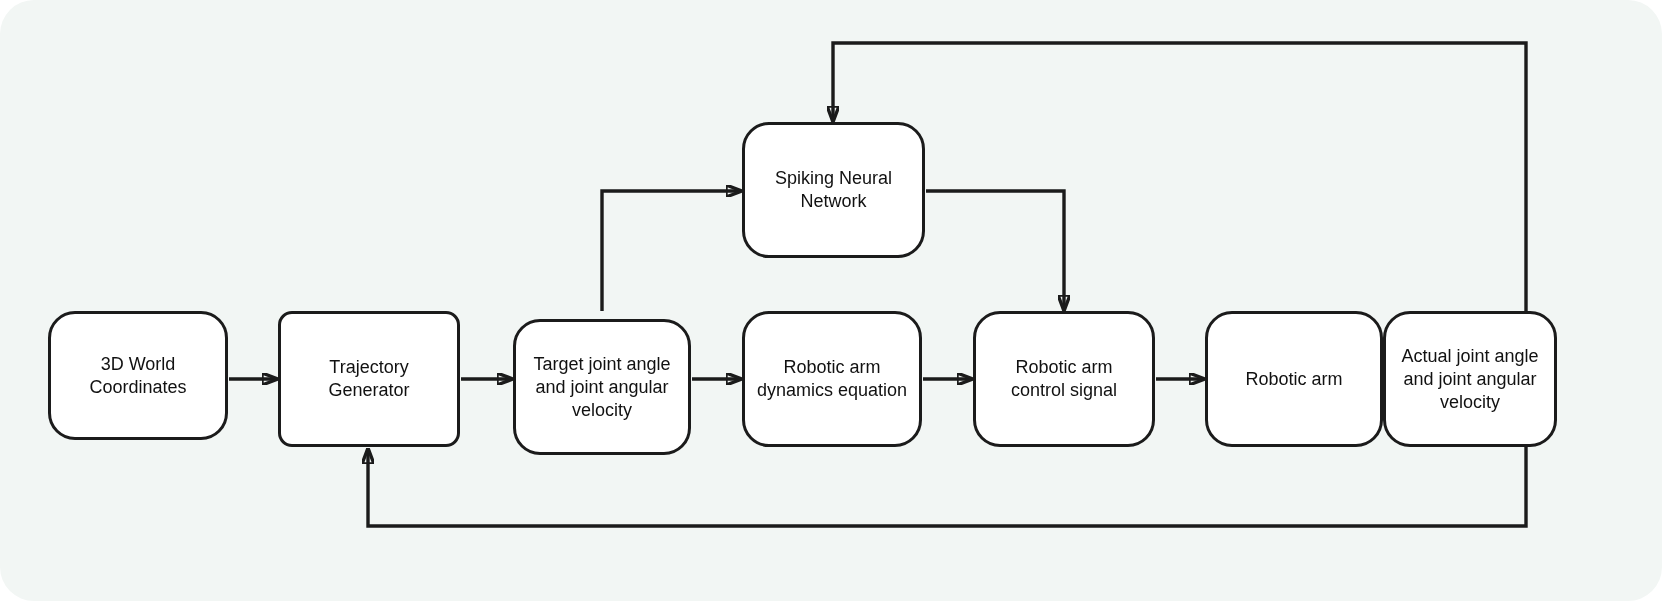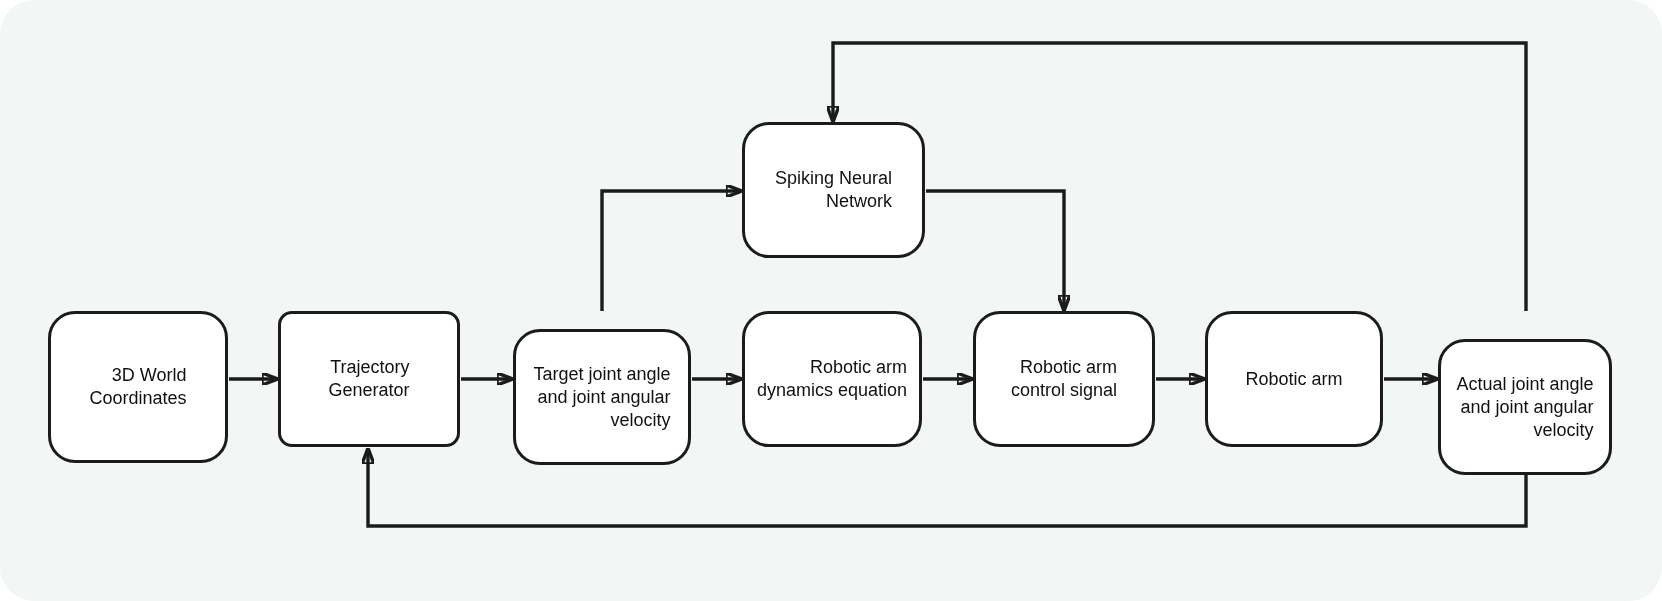--- a/index.html
+++ b/index.html
@@ -42,37 +42,37 @@
     stroke-linejoin: miter;
   }
   .node {
     position: absolute;
     background: var(--node-fill);
     border: 3px solid var(--stroke);
     border-radius: 27px;
     display: flex;
     align-items: center;
     justify-content: center;
-    text-align: right;
+    text-align: center;
     color: var(--text);
     font-size: 18px;
     line-height: 23px;
   }
   .node .label {
     white-space: pre-line;
     padding: 0 2px;
   }
   
-  #n-world      { left:   48px; top: 311px; width: 180px; height: 152px; }
+  #n-world      { left:   48px; top: 311px; width: 180px; height: 129px; }
   #n-trajectory { left:  278px; top: 311px; width: 182px; height: 136px; border-radius: 14px; }
-  #n-target     { left:  513px; top: 329px; width: 178px; height: 136px; }
+  #n-target     { left:  513px; top: 319px; width: 178px; height: 136px; }
   #n-dynamics   { left:  742px; top: 311px; width: 180px; height: 136px; }
   #n-control    { left:  973px; top: 311px; width: 182px; height: 136px; }
   #n-arm        { left: 1205px; top: 311px; width: 178px; height: 136px; }
-  #n-actual     { left: 1438px; top: 311px; width: 174px; height: 136px; margin-top: 28px; }
+  #n-actual     { left: 1383px; top: 311px; width: 174px; height: 136px; }
   #n-snn        { left:  742px; top: 122px; width: 183px; height: 136px; }
 </style>
 </head>
 <body>
 
 <div class="frame">
   <div class="stage">
 
     <svg class="edges" viewBox="0 0 1662 601" xmlns="http://www.w3.org/2000/svg">
       <defs>

